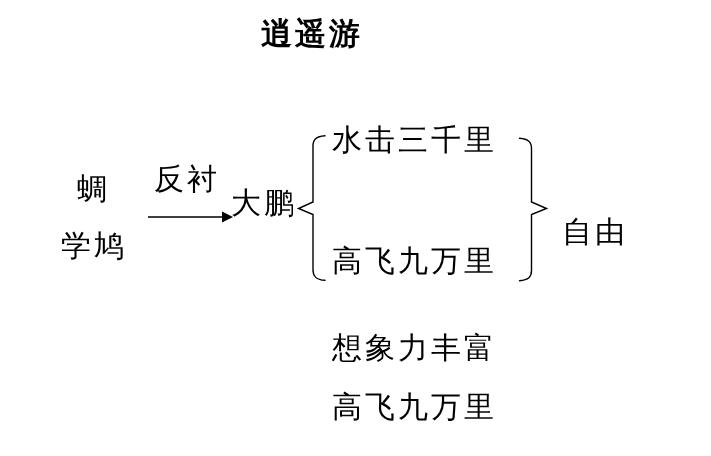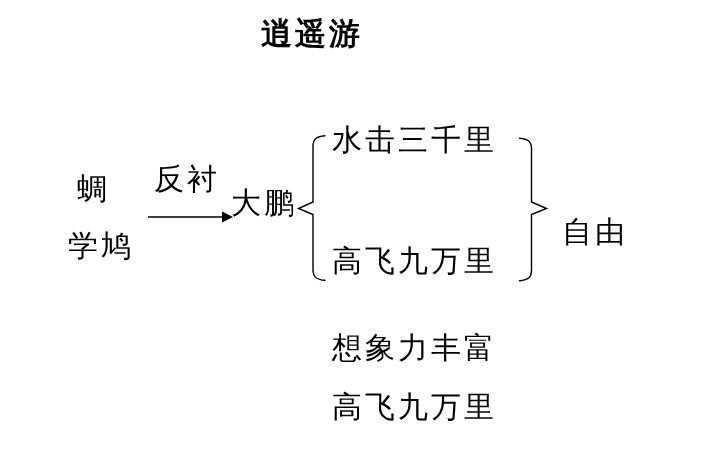--- a/index.html
+++ b/index.html
@@ -38,21 +38,21 @@
   }
 </style>
 </head>
 <body>
 
 <div class="canvas">
 
   <div class="txt title" style="left:261px; top:20px;">逍遥游</div>
 
   <div class="txt" style="left:77px; top:176px;">蜩</div>
-  <div class="txt" style="left:68px; top:233px;">学鸠</div>
+  <div class="txt" style="left:61px; top:233px;">学鸠</div>
 
   <div class="txt" style="left:154px; top:166px;">反衬</div>
 
   <div class="txt" style="left:231px; top:190px;">大鹏</div>
 
   <div class="txt" style="left:332px; top:119px;margin-top:8px;">水击三千里</div>
   <div class="txt" style="left:332px; top:248px;">高飞九万里</div>
 
   <div class="txt" style="left:332px; top:335px;">想象力丰富</div>
 

